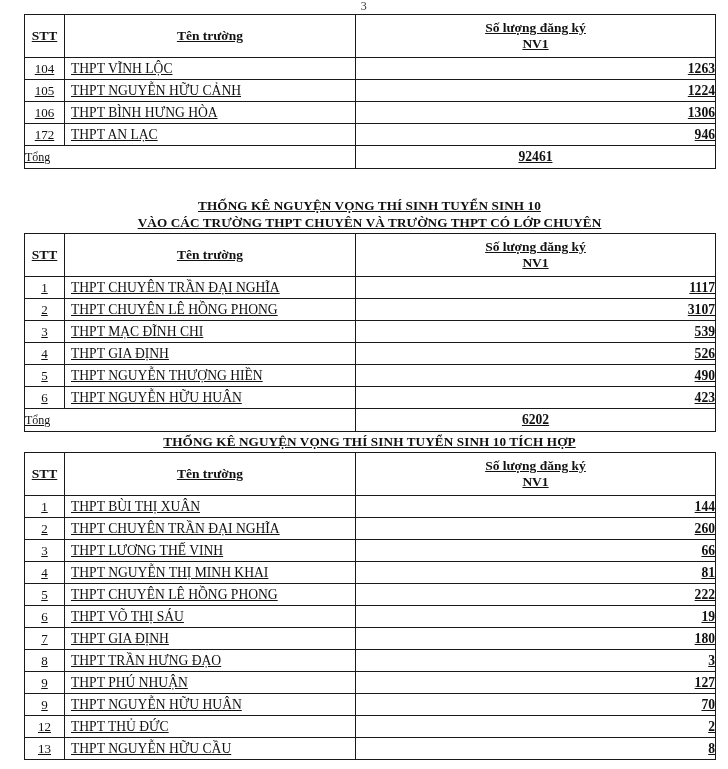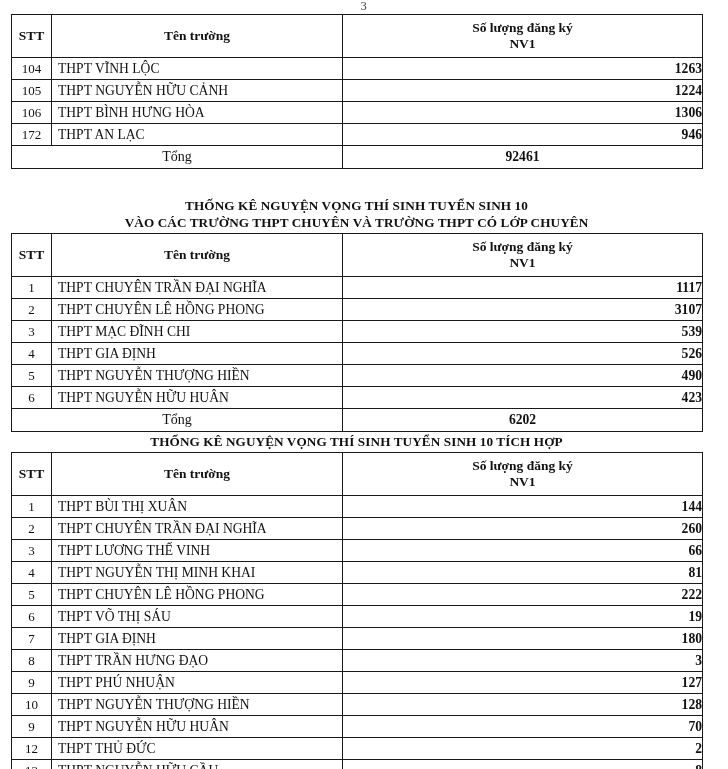--- a/index.html
+++ b/index.html
@@ -28,22 +28,23 @@
     width: 728px;
     text-align: center;
     font-size: 12px;
     color: #333;
     font-family: "Liberation Serif", serif;
     letter-spacing: 0.5px;
   }
 
   .section {
     position: absolute;
-    left: 11px;
+    left: 24px;
     width: 691px;
+    text-decoration: underline;
   }
   #section-1 { top: 14px; }
   #section-2 { top: 188px; }
   #section-3 { top: 424px; }
 
   .section-title {
     text-align: center;
     font-weight: bold;
     font-size: 13.2px;
     line-height: 17px;
@@ -98,22 +99,22 @@
     white-space: nowrap;
   }
   tbody td.d-num {
     text-align: right;
     font-weight: bold;
     font-size: 13.6px;
     height: 21px;
     line-height: 19px;
   }
   tfoot td.t-label {
-    text-align: center;
-    font-size: 14px;
+    text-align: left;
+    font-size: 12px;
     height: 22px;
     line-height: 20px;
   }
   tfoot td.t-num {
     text-align: center;
     font-weight: bold;
     font-size: 13.6px;
     height: 22px;
     line-height: 20px;
   }
@@ -293,25 +294,20 @@
             <td class="d-stt">8</td>
             <td class="d-name">THPT TRẦN HƯNG ĐẠO</td>
             <td class="d-num">3</td>
           </tr>
           <tr>
             <td class="d-stt">9</td>
             <td class="d-name">THPT PHÚ NHUẬN</td>
             <td class="d-num">127</td>
           </tr>
           <tr>
-            <td class="d-stt">10</td>
-            <td class="d-name">THPT NGUYỄN THƯỢNG HIỀN</td>
-            <td class="d-num">128</td>
-          </tr>
-          <tr>
             <td class="d-stt">9</td>
             <td class="d-name">THPT NGUYỄN HỮU HUÂN</td>
             <td class="d-num">70</td>
           </tr>
           <tr>
             <td class="d-stt">12</td>
             <td class="d-name">THPT THỦ ĐỨC</td>
             <td class="d-num">2</td>
           </tr>
           <tr>

